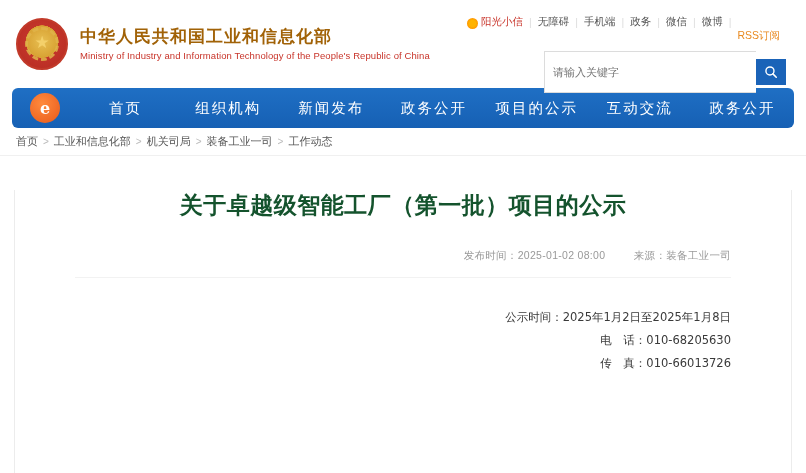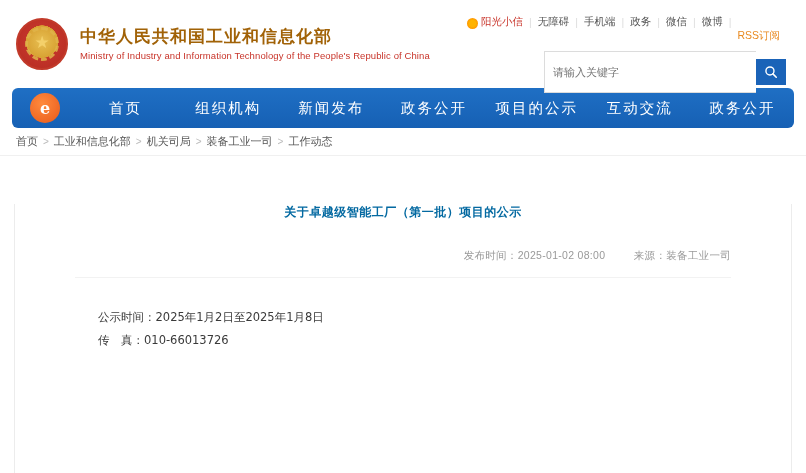--- a/index.html
+++ b/index.html
@@ -129,24 +129,24 @@
     margin: 0 14px;
     border-left: 1px solid #ececec;
     border-right: 1px solid #ececec;
     height: 313px;
     padding: 0 60px;
     background:#fff;
     position: relative;
   }
   .art-title {
     text-align:center;
-    font-size: 12px;
+    font-size: 23px;
     font-weight: bold;
-    color: #0369a1;
-    margin-top: 48px;
+    color: #14532d;
+    margin-top: 34px;
     font-family: "DejaVu Sans", sans-serif;
     letter-spacing: .5px;
   }
   .art-meta {
     text-align:right;
     font-size: 10.5px;
     color: #999;
     margin-top: 28px;
     letter-spacing: .3px;
   }
@@ -156,21 +156,21 @@
     border-bottom: 1px solid #f2f2f2;
   }
   .art-body {
     margin-top: 28px;
     font-size: 11.5px;
     color: #3a3a3a;
     line-height: 2.0;
     font-family: "DejaVu Sans", sans-serif;
   }
   .art-body p { text-align: justify; }
-  .indent { text-indent: 2em; }
+  .indent { text-indent: 2em; text-align: right; }
   .blk { margin-top: 18px; }
   .blk .line { display:block; }
 </style>
 </head>
 <body>
 
 <div class="page">
 
   <div class="header">
     <div class="emblem">
@@ -249,20 +249,23 @@
 
     <div class="divider-dots"></div>
 
     <div class="art-body">
 
       <div class="blk">
         <div class="line indent">
           <span>公示时间：</span><span>2025年1月2日至2025年1月8日</span>
         </div>
         <div class="line indent">
+          <span>电　话：</span><span>010-68205630</span>
+        </div>
+        <div class="line indent">
           <span>传　真：</span><span>010-66013726</span>
         </div>
       </div>
 
     </div>
 
   </div>
 
 </div>
 

